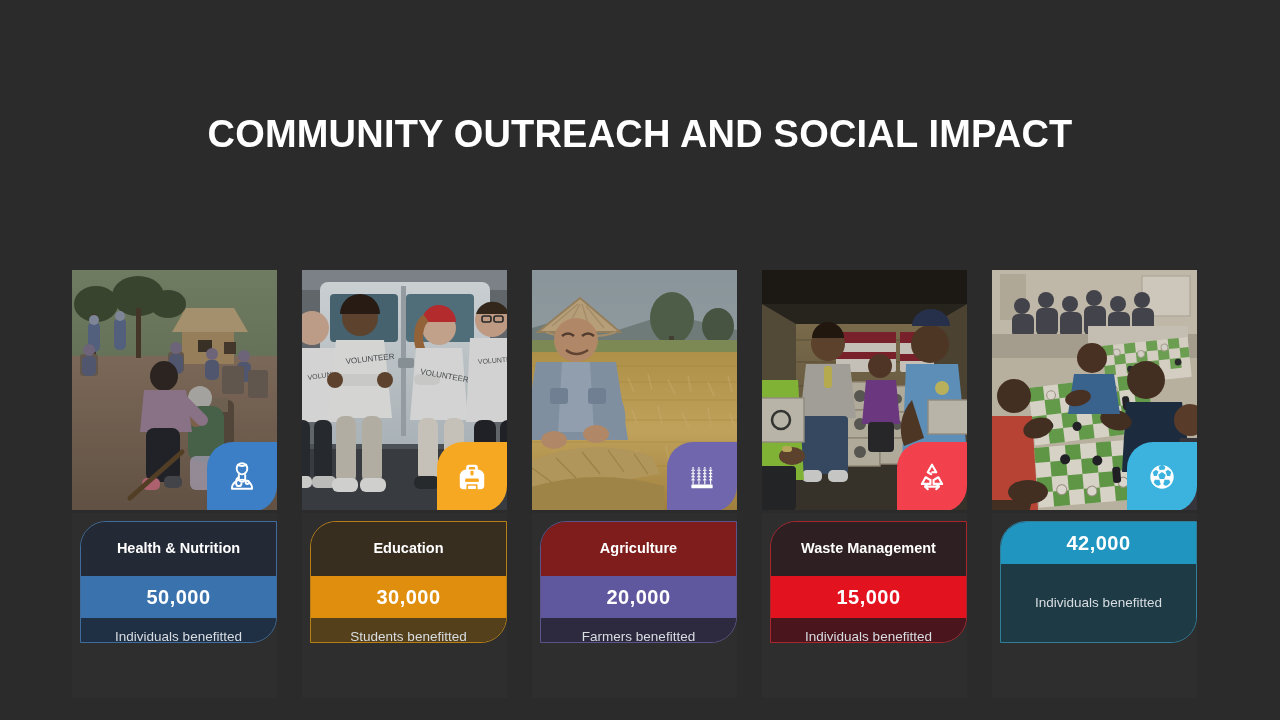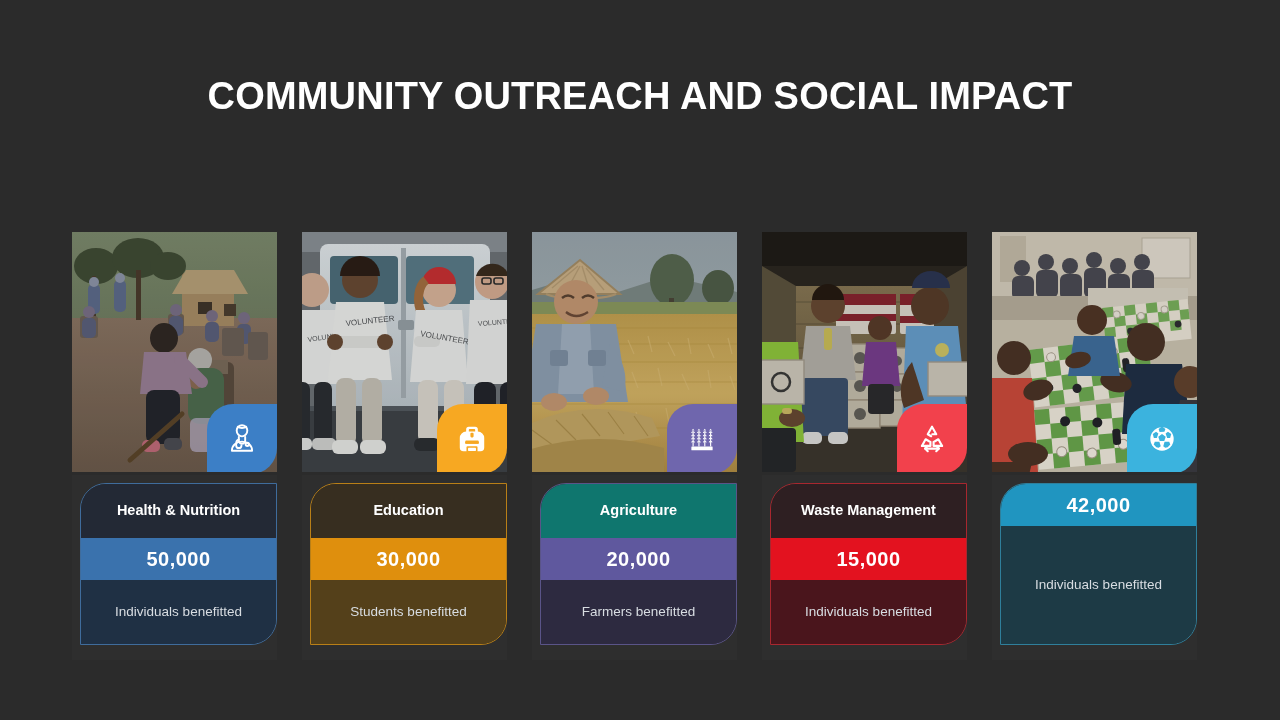--- a/index.html
+++ b/index.html
@@ -5,21 +5,21 @@
   * { margin:0; padding:0; box-sizing:border-box; }
   html,body { width:1280px; height:720px; overflow:hidden; }
   body {
     background:#2b2b2b;
     font-family:"Liberation Sans", sans-serif;
     -webkit-font-smoothing:antialiased;
   }
   .slide { position:relative; width:1280px; height:720px; background:#2b2b2b; }
 
   
-  .header { text-align:center; padding-top:76px; }
+  .header { text-align:center; padding-top:76px;margin-top:38px; }
   .title {
     font-size:38px; font-weight:bold; color:#ffffff;
     letter-spacing:0.2px; line-height:1.1;
   }
   .subtitle {
     margin-top:14px; font-size:28px; font-weight:bold;
     color:#8a8a8a; letter-spacing:1px;
   }
 
   
@@ -45,21 +45,21 @@
     z-index:4;
   }
   .badge svg { width:34px; height:34px; display:block; }
 
   
   .panel {
     position:relative; margin-top:3px; width:205px; height:185px;
     background:#2e2e2e; padding:8px 0 10px 8px;
   }
   .inner {
-    position:relative; width:197px; height:162px;
+    position:relative; width:197px; height:122px;
     border-radius:26px 0 26px 0;
     overflow:hidden;
     border:1px solid rgba(255,255,255,0.18);
     display:flex; flex-direction:column;
   }
   .c-title {
     flex:0 0 54px; display:flex; align-items:center; justify-content:center;
     text-align:center; font-size:14.5px; font-weight:bold; color:#ffffff;
     line-height:1.35; padding:0 8px;
   }
@@ -338,21 +338,21 @@
         <use href="#st" x="11"></use>
         <use href="#st" x="22"></use>
         <use href="#st" x="33"></use>
       </g>
     </svg>
             </span>
       </div>
     </div>
     <div class="panel">
       <div class="inner" style="border-color:#5a5488">
-        <div class="c-title" style="background:#0f766e">Agriculture</div>
+        <div class="c-title" style="background:#7f1d1d">Agriculture</div>
         <div class="c-value" style="background:#5f589e">20,000</div>
         <div class="c-sub" style="background:#2d2a40">Farmers benefitted</div>
       </div>
     </div>
       </div>
       <div class="card">
     <div class="photo">
       <svg viewBox="0 0 205 240" preserveAspectRatio="xMidYMid slice">
     <defs>
               <linearGradient id="wall4" x1="0" y1="0" x2="0" y2="1">

